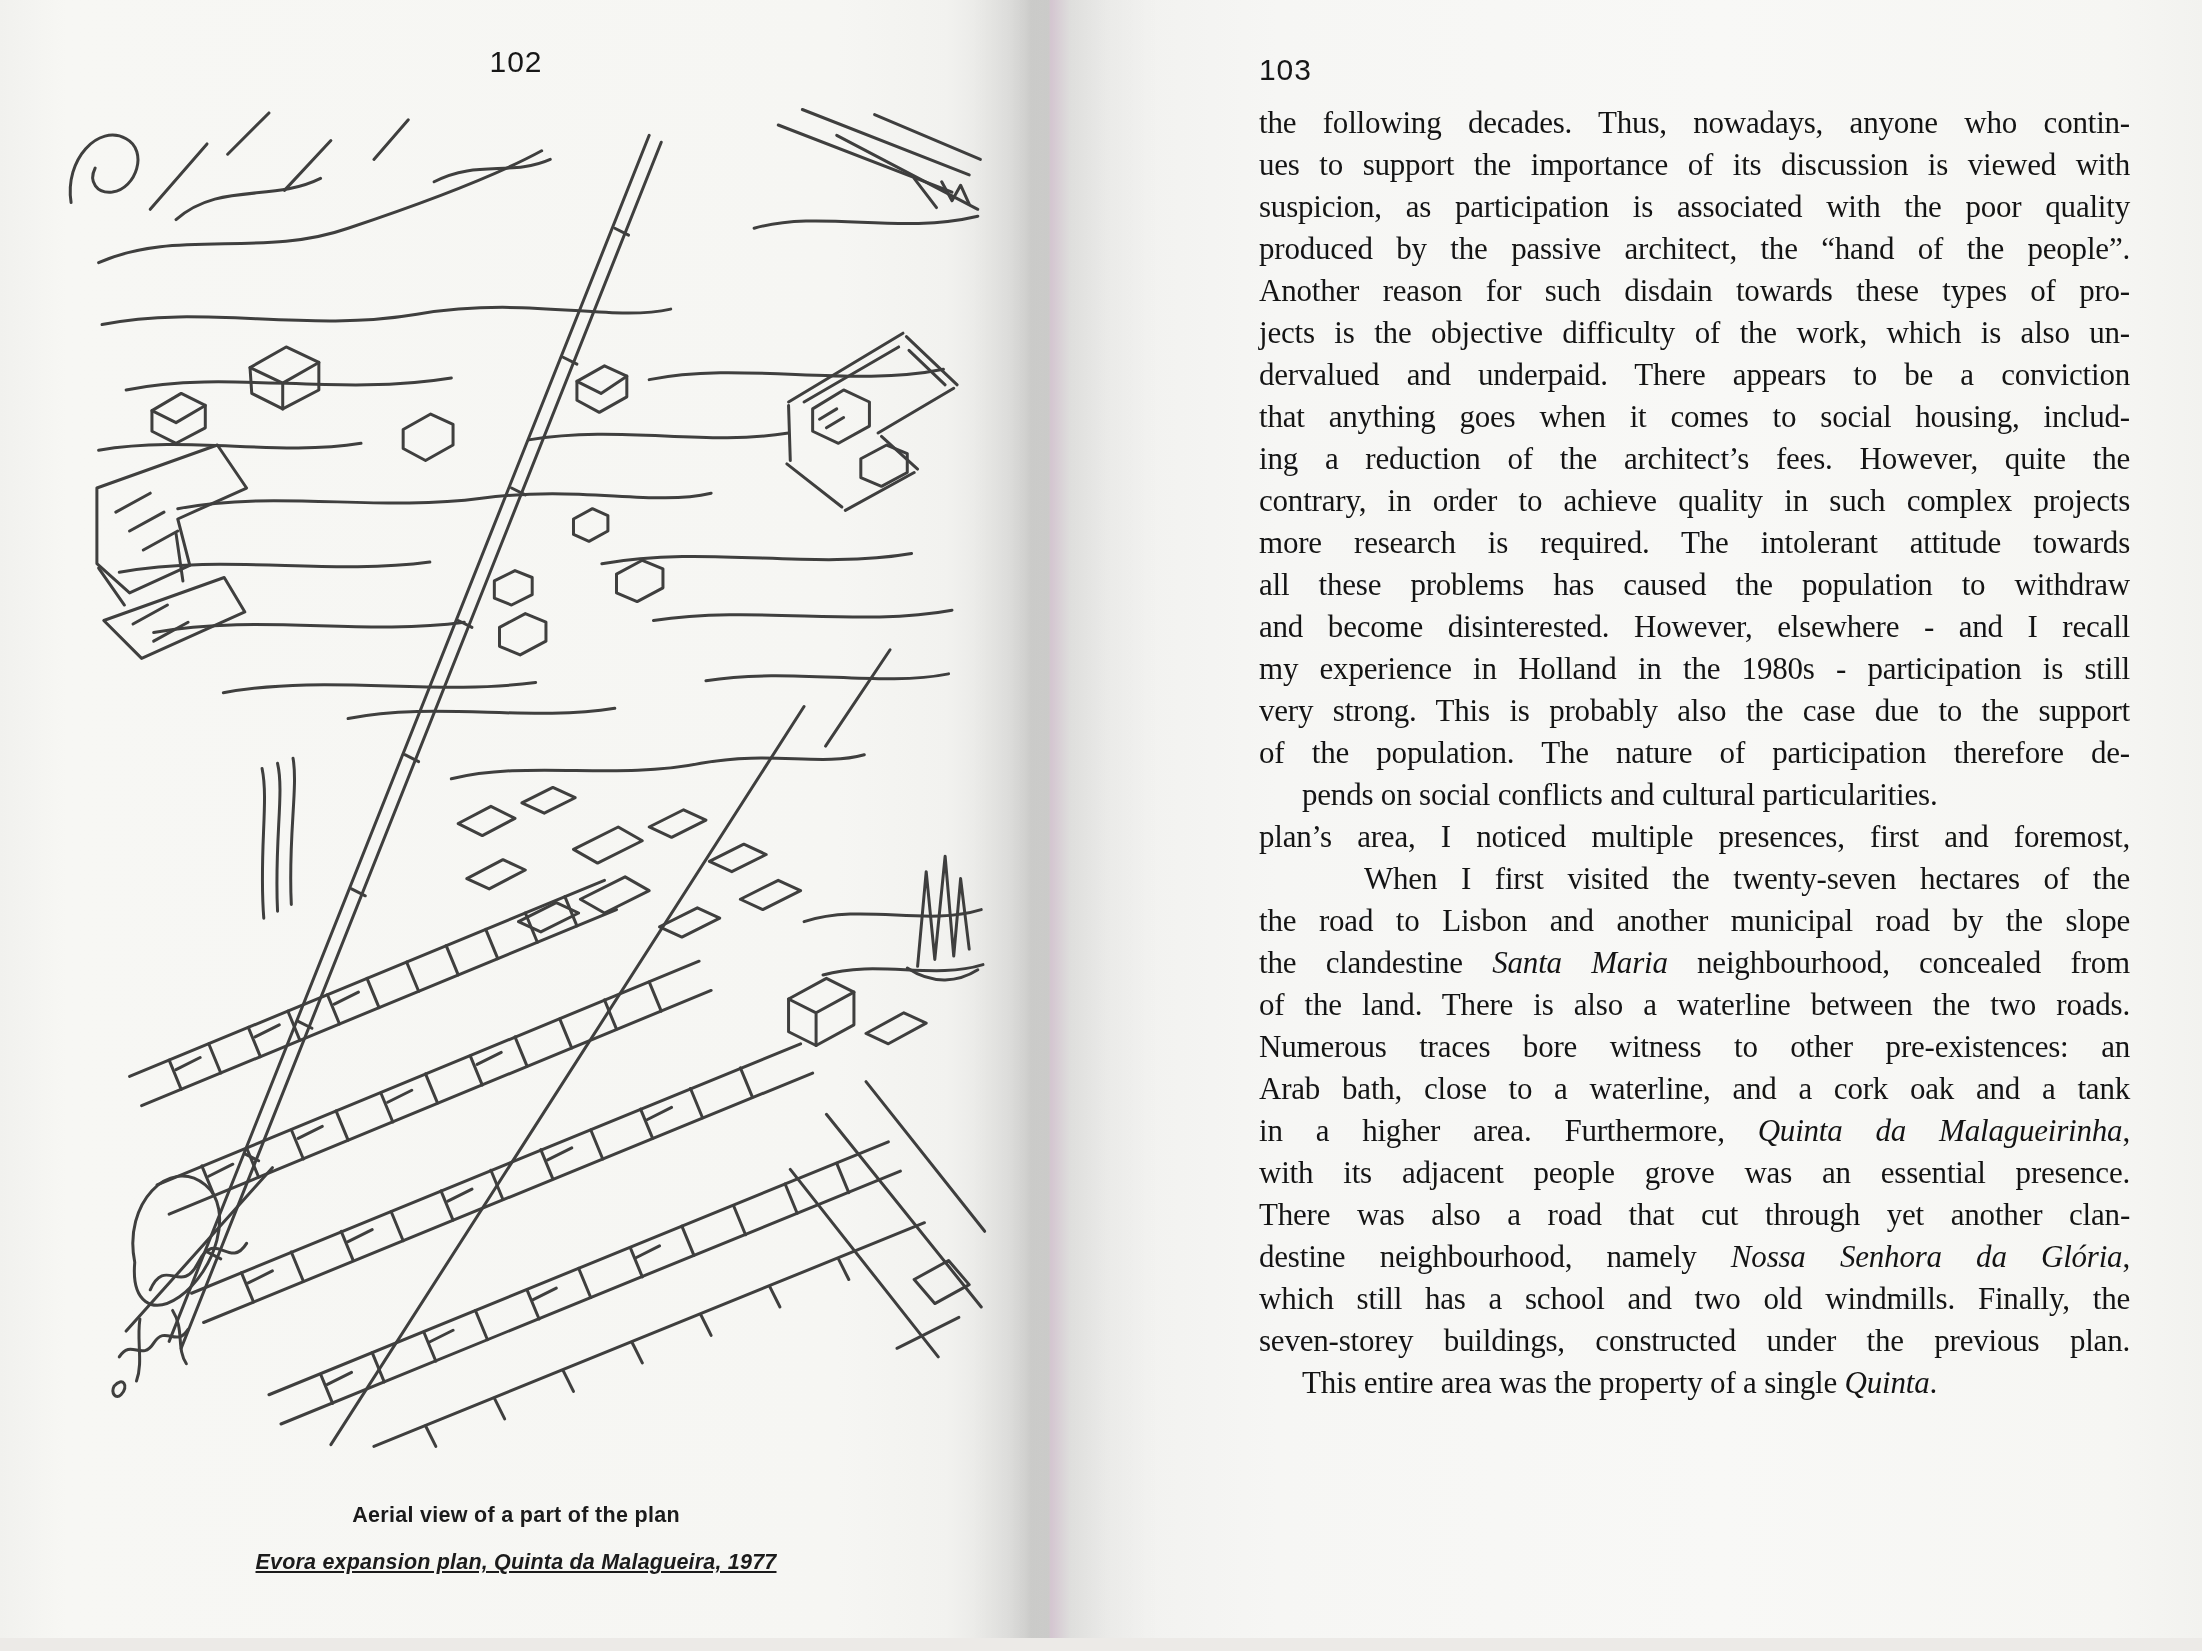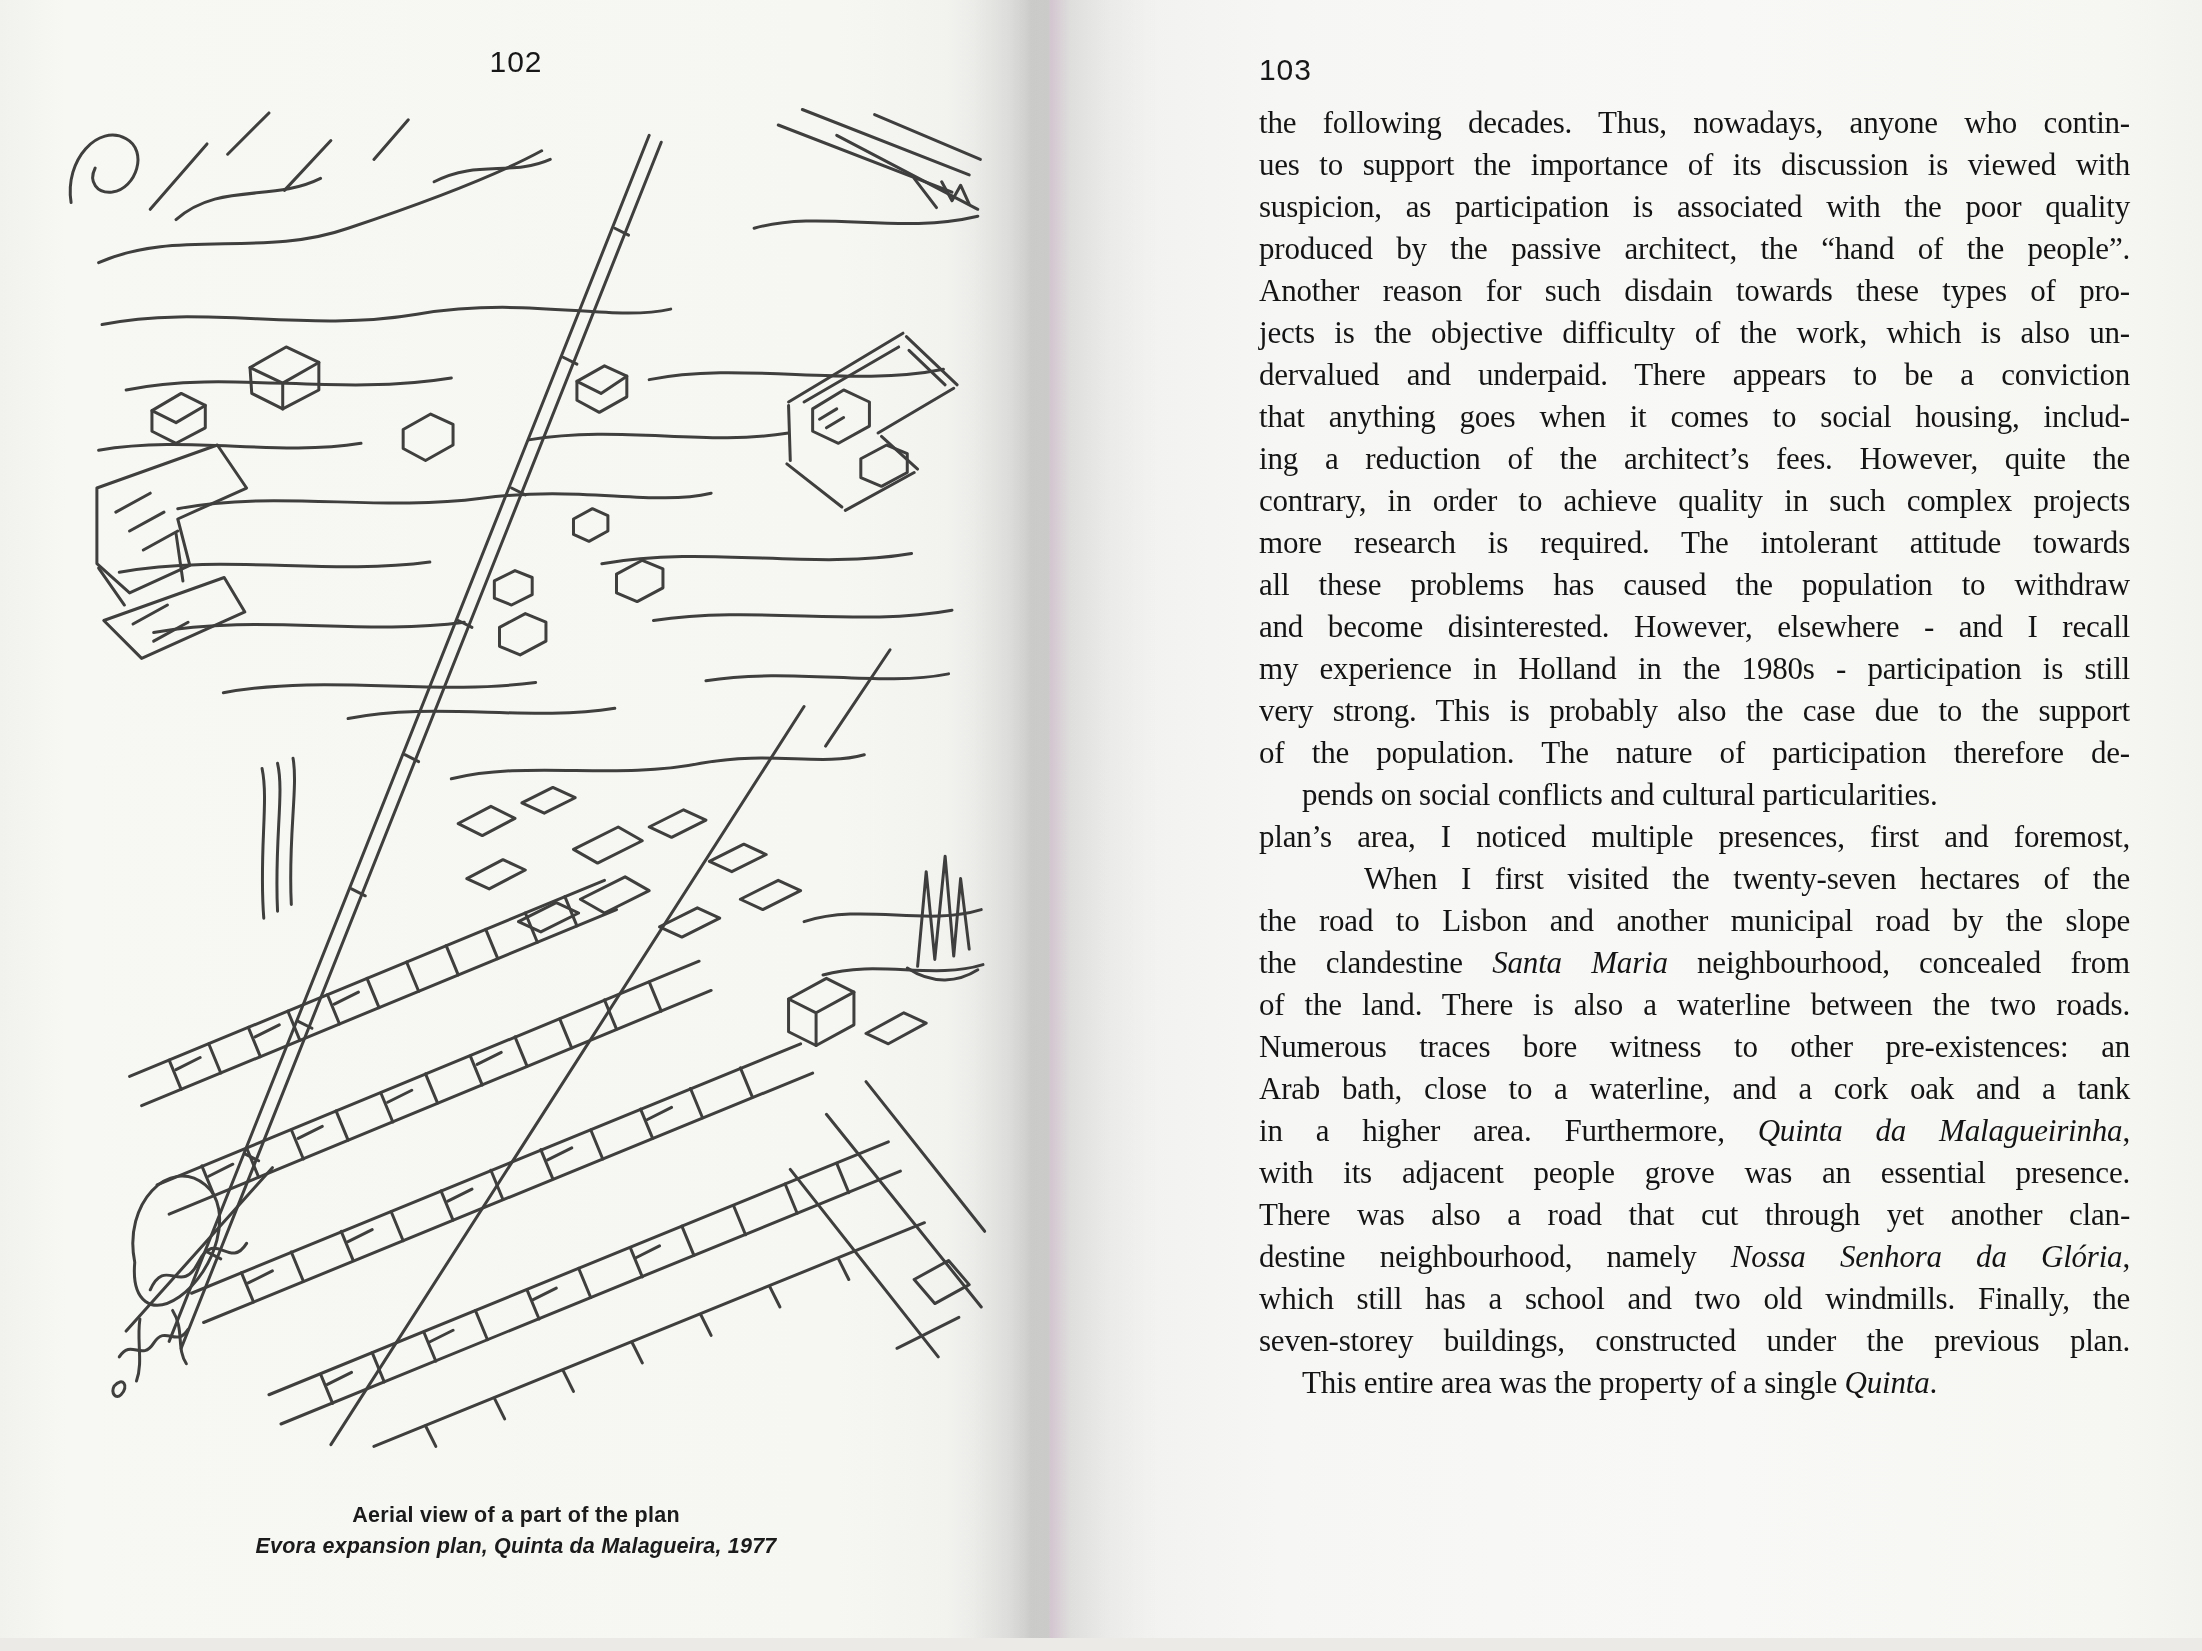--- a/index.html
+++ b/index.html
@@ -45,21 +45,21 @@
   }
   .sketch path { vector-effect: non-scaling-stroke; }
 
   .caption {
     position: absolute; left: 47px; top: 1503px; width: 938px;
     text-align: center;
     font-family: "Liberation Sans", sans-serif;
     color: #1b1b1b;
   }
   .cap1 { font-size: 21.5px; font-weight: 700; letter-spacing: 0.3px; }
-  .cap2 { font-size: 21.5px; font-weight: 700; font-style: italic; margin-top: 6px; letter-spacing: 0.2px; }
+  .cap2 { font-size: 21.5px; font-weight: 700; font-style: italic; margin-top: 22px; letter-spacing: 0.2px; text-decoration: underline; }
 
   .body-text {
     position: absolute; left: 235px; top: 102px; width: 871px;
     font-size: 31px; line-height: 42px;
     letter-spacing: -0.2px;
     color: #141414;
   }
   .tline { text-align: justify; text-align-last: justify; }
   .tline.end { text-align-last: left; margin-left: 43px; }
   .tline.indent { text-indent: 105px; }

